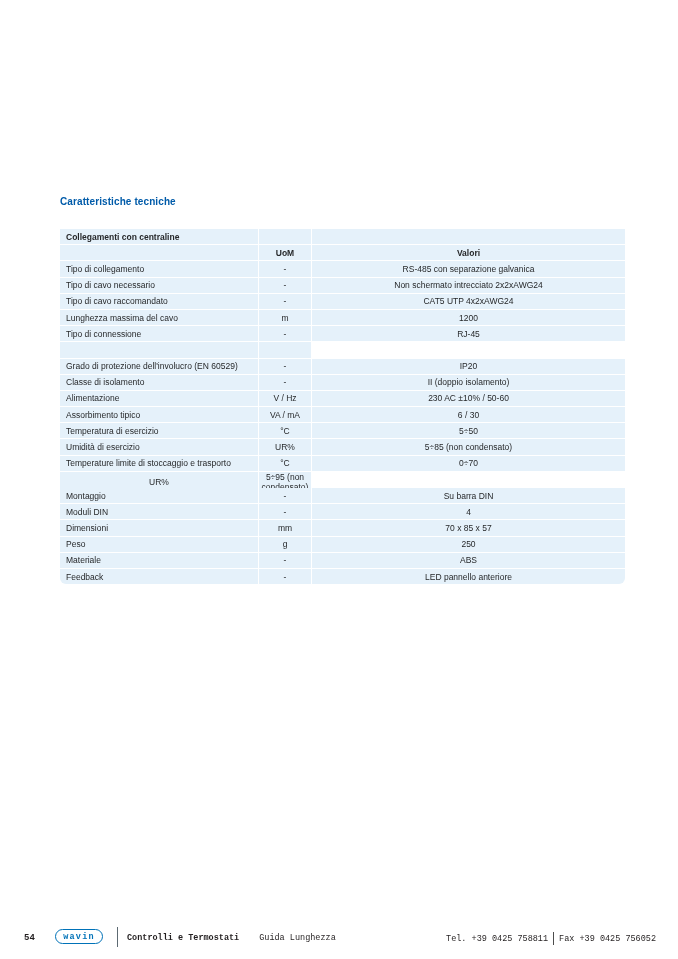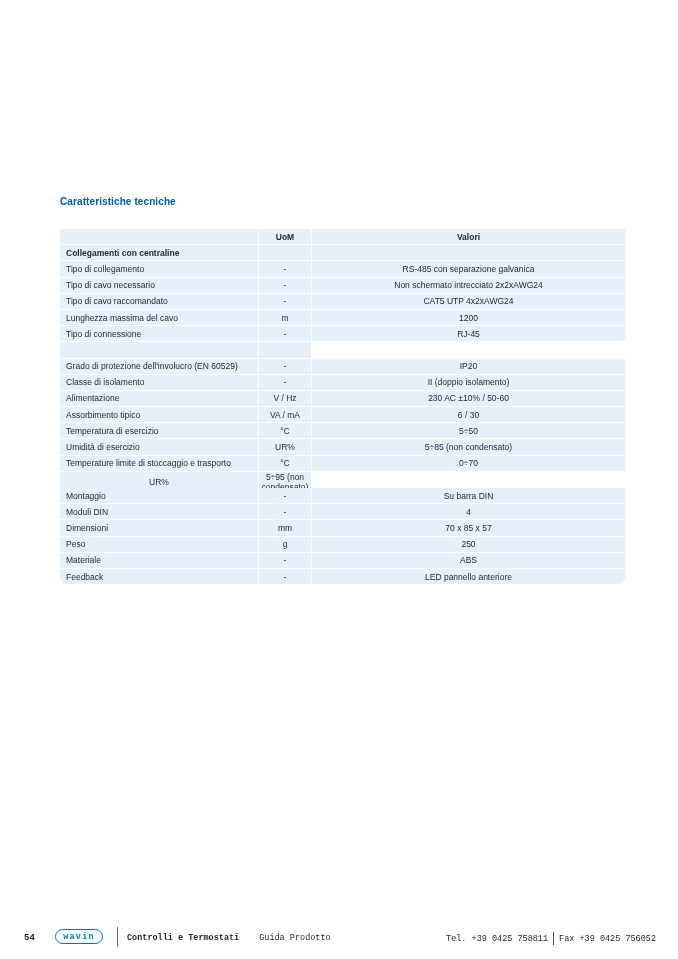--- a/index.html
+++ b/index.html
@@ -68,31 +68,31 @@
   .tel-fax-div { width: 1px; height: 13px; background: #4c4c4c; }
 </style>
 </head>
 <body>
 
 <div>
 
   <div class="page-title">Caratteristiche tecniche</div>
 
   <div class="spec-table">
-    <div class="trow header">
+    <div class="trow section">
+        <div class="cell c-label">Collegamenti con centraline</div>
+        <div class="cell c-uom"></div>
+        <div class="cell c-value"></div>
+      </div>
+
+  <div class="trow header">
       <div class="cell c-label"></div>
       <div class="cell c-uom">UoM</div>
       <div class="cell c-value">Valori</div>
     </div>
-
-  <div class="trow section">
-        <div class="cell c-label">Collegamenti con centraline</div>
-        <div class="cell c-uom"></div>
-        <div class="cell c-value"></div>
-      </div>
       <div class="trow">
         <div class="cell c-label">Tipo di collegamento</div>
         <div class="cell c-uom">-</div>
         <div class="cell c-value">RS-485 con separazione galvanica</div>
       </div>
       <div class="trow">
         <div class="cell c-label">Tipo di cavo necessario</div>
         <div class="cell c-uom">-</div>
         <div class="cell c-value">Non schermato intrecciato 2x2xAWG24</div>
       </div>
@@ -186,21 +186,21 @@
       </div>
     </div>
 
   <div class="footer">
     <span class="page-number">54</span>
     <span class="wavin-logo">
       <span>wavin</span>
     </span>
     <span class="footer-vdiv"></span>
     <span class="doc-title">
-      <b>Controlli e Termostati</b><span>Guida Prodotto</span>
+      <b>Controlli e Termostati</b><span>Guida Lunghezza</span>
     </span>
     <span class="footer-right">
       <span>Tel. +39 0425 758811</span>
       <span class="tel-fax-div"></span>
       <span>Fax +39 0425 756052</span>
     </span>
   </div>
 
 </div>
 

